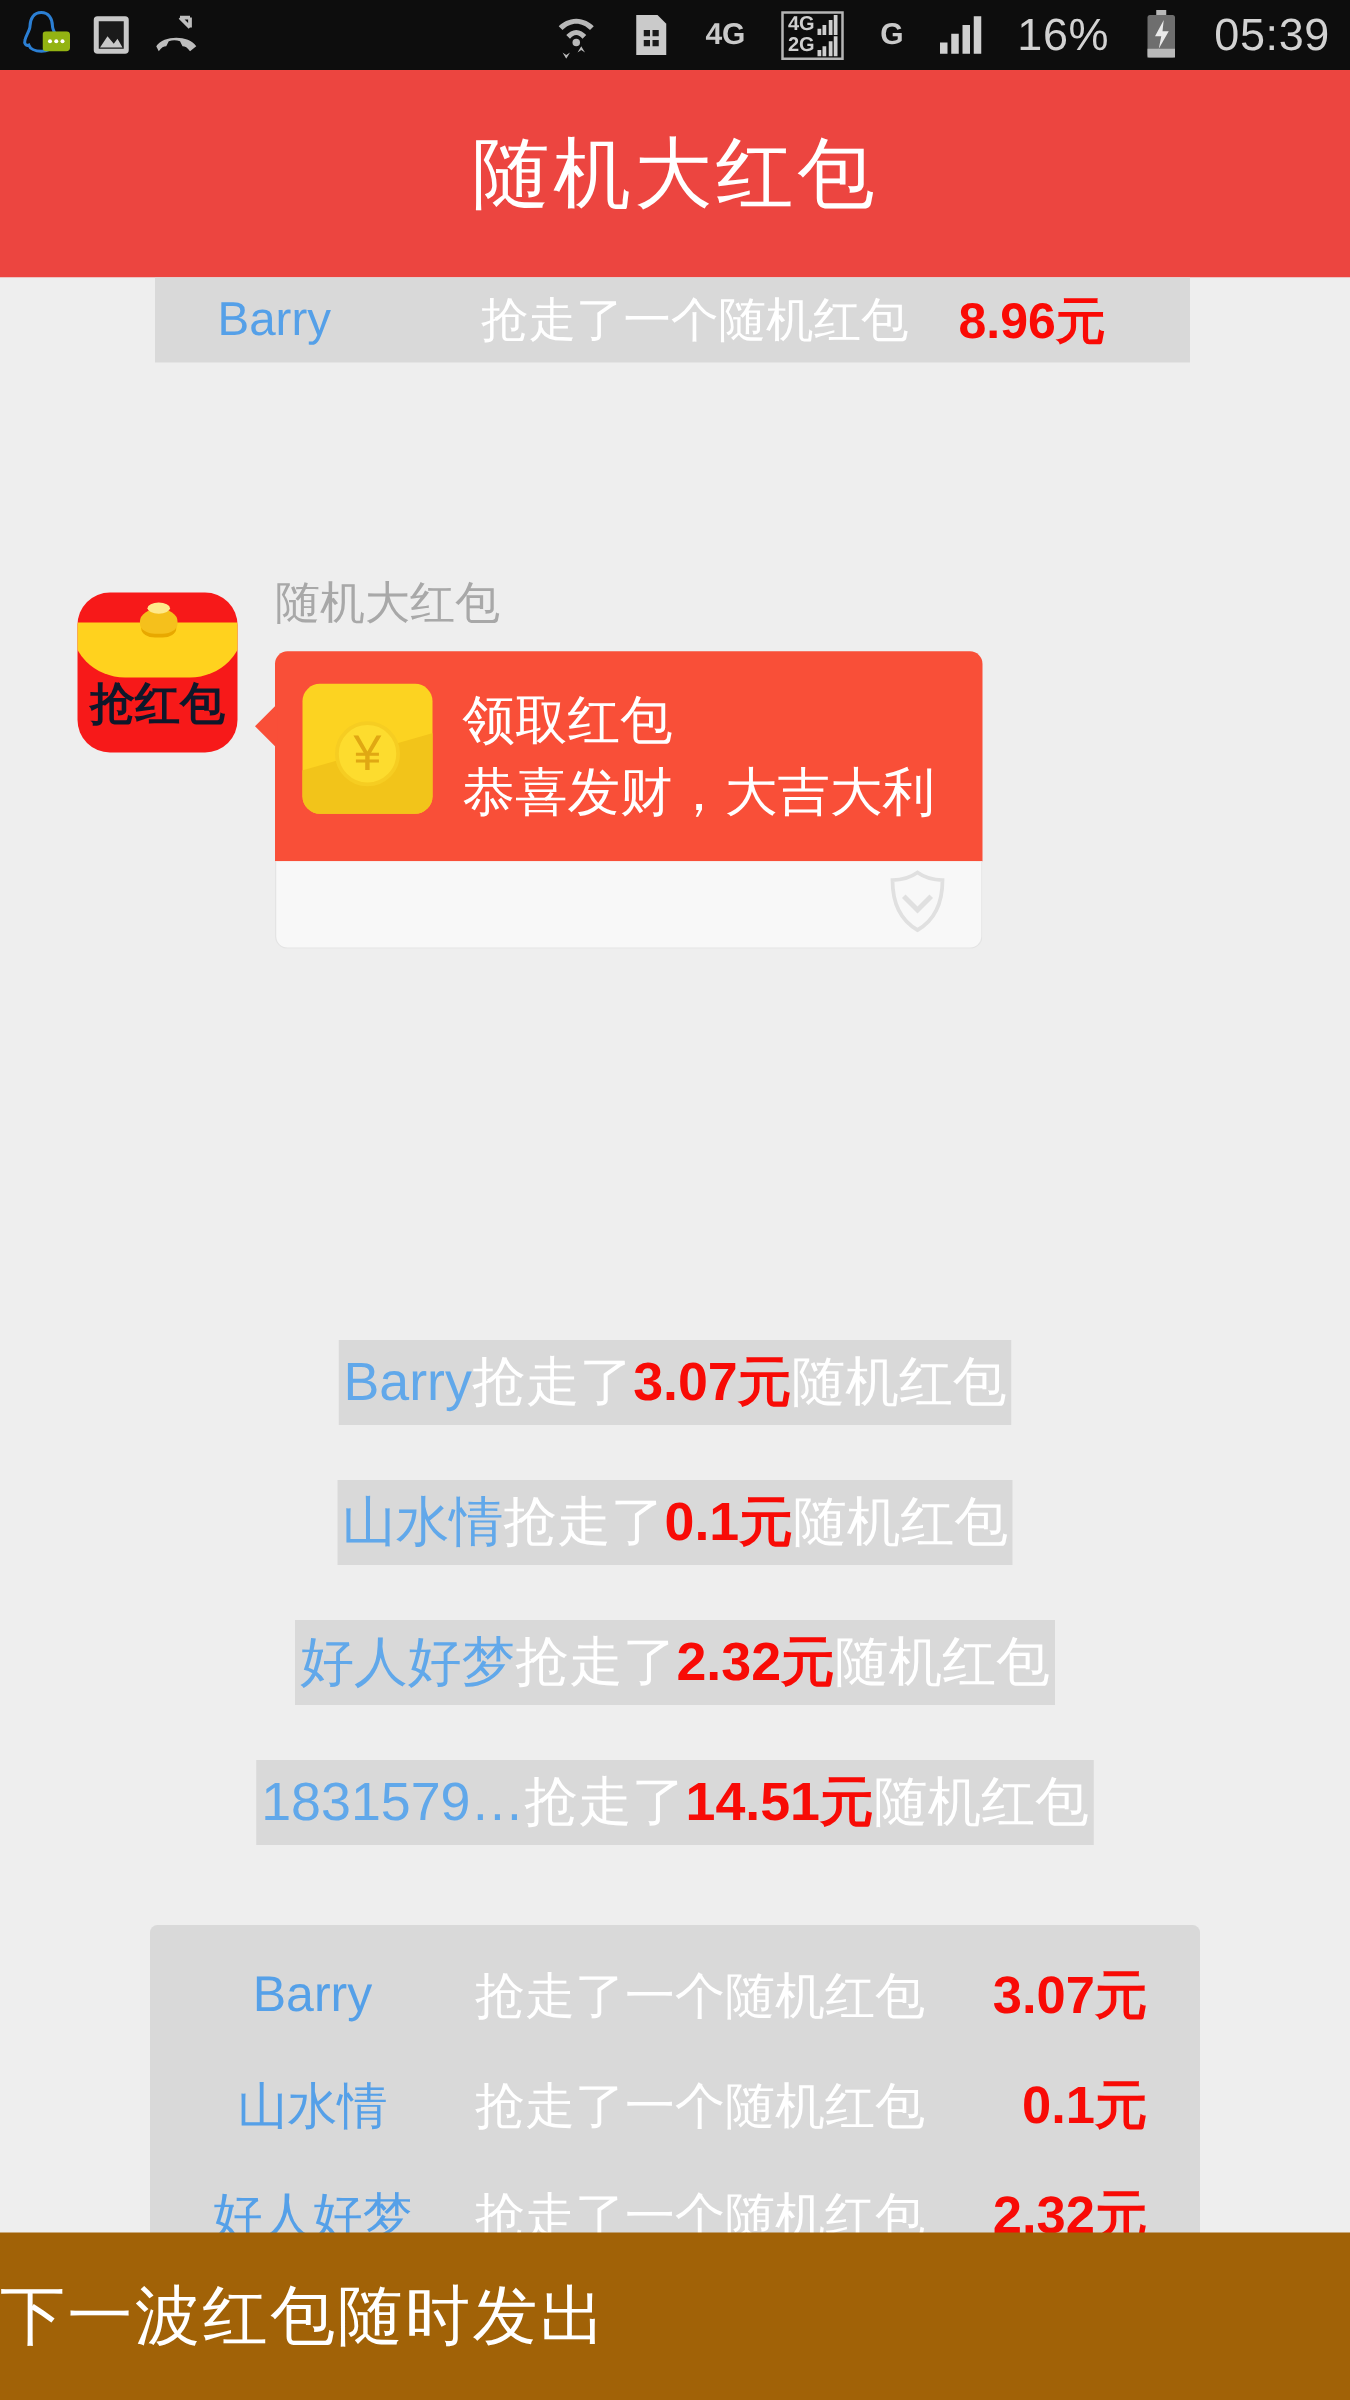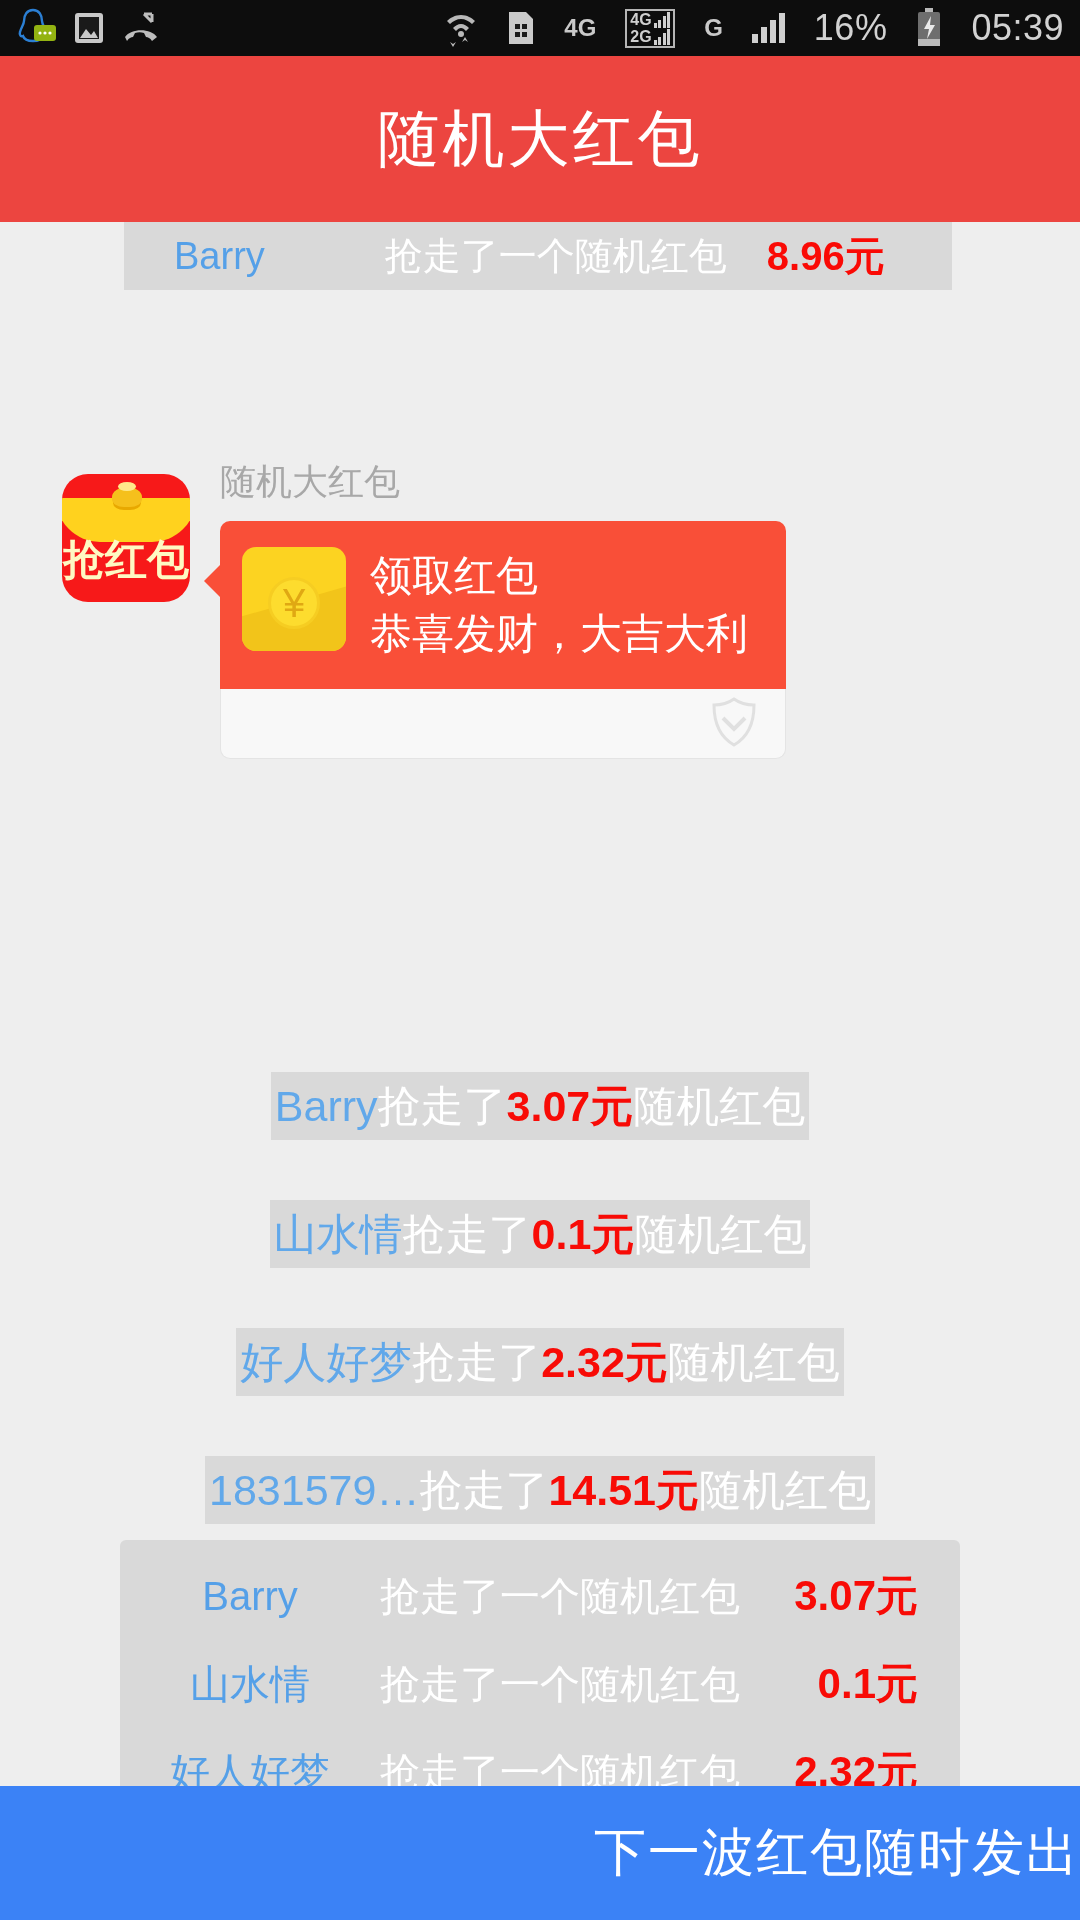--- a/index.html
+++ b/index.html
@@ -96,22 +96,22 @@
     background:#f5c01c; border-radius:50% 50% 40% 40%;
     box-shadow:0 4px 0 -1px #e8a800;
   }
   .avatar .ingot:after{
     content:""; position:absolute; top:-5px; left:6px;
     width:18px; height:9px; border-radius:50%;
     background:#ffe98a;
   }
   .avatar .av-text{
     position:absolute; bottom:14px; left:0; width:100%;
-    text-align:center; color:#fef9c3;
-    font-size:42px; font-weight:bold; letter-spacing:0px;
+    text-align:center; color:#0f172a;
+    font-size:36px; font-weight:bold; letter-spacing:0px;
   }
   .msg-body{ margin-left:16px; }
   .msg-sender{ color:#a8a8a8; font-size:36px; margin-top:6px; margin-left:14px; }
 
   .bubble-wrap{ position:relative; margin-top:14px; margin-left:14px; width:566px; }
   .bubble-tail{
     position:absolute; left:-16px; top:42px;
     width:0; height:0;
     border-top:18px solid transparent;
     border-bottom:18px solid transparent;
@@ -150,21 +150,21 @@
   }
   .bubble-time{ color:#c6c6c6; font-size:33px; margin-left:26px; }
   .shield{ margin-left:auto; margin-right:24px; }
 
   
   .inline-list{
     position:absolute; top:850px; left:0; width:1080px;
   }
   .inline-row{
     display:flex; justify-content:center;
-    margin-bottom:60px;
+    margin-bottom:44px;
   }
   .inline-pill{
     background:#d9d9d9;
     padding:2px 4px;
     font-size:43px; line-height:64px;
     white-space:nowrap;
   }
   .il-name{ color:#61a8ea; }
   .il-mid{ color:#ffffff; }
   .il-amt{ color:#f80b06; font-weight:bold; }
@@ -189,22 +189,22 @@
   .pr-mid{ color:#ffffff; font-size:40px; }
   .pr-amt{
     color:#f80b06; font-size:42px; font-weight:bold;
     margin-left:auto; margin-right:42px;
   }
 
   
   .footer{
     position:absolute; bottom:0; left:0;
     width:1080px; height:134px;
-    background:#3b82f6;
-    display:flex; align-items:center; justify-content:flex-end;
+    background:#a16207;
+    display:flex; align-items:center; justify-content:flex-start;
   }
   .footer-text{ color:#ffffff; font-size:52px; letter-spacing:2px; }
 </style>
 </head>
 <body>
 
 <div class="statusbar">
   <div class="sb-left">
     <span class="sb-ico">
       <svg width="34" height="40" viewBox="0 0 34 40">

